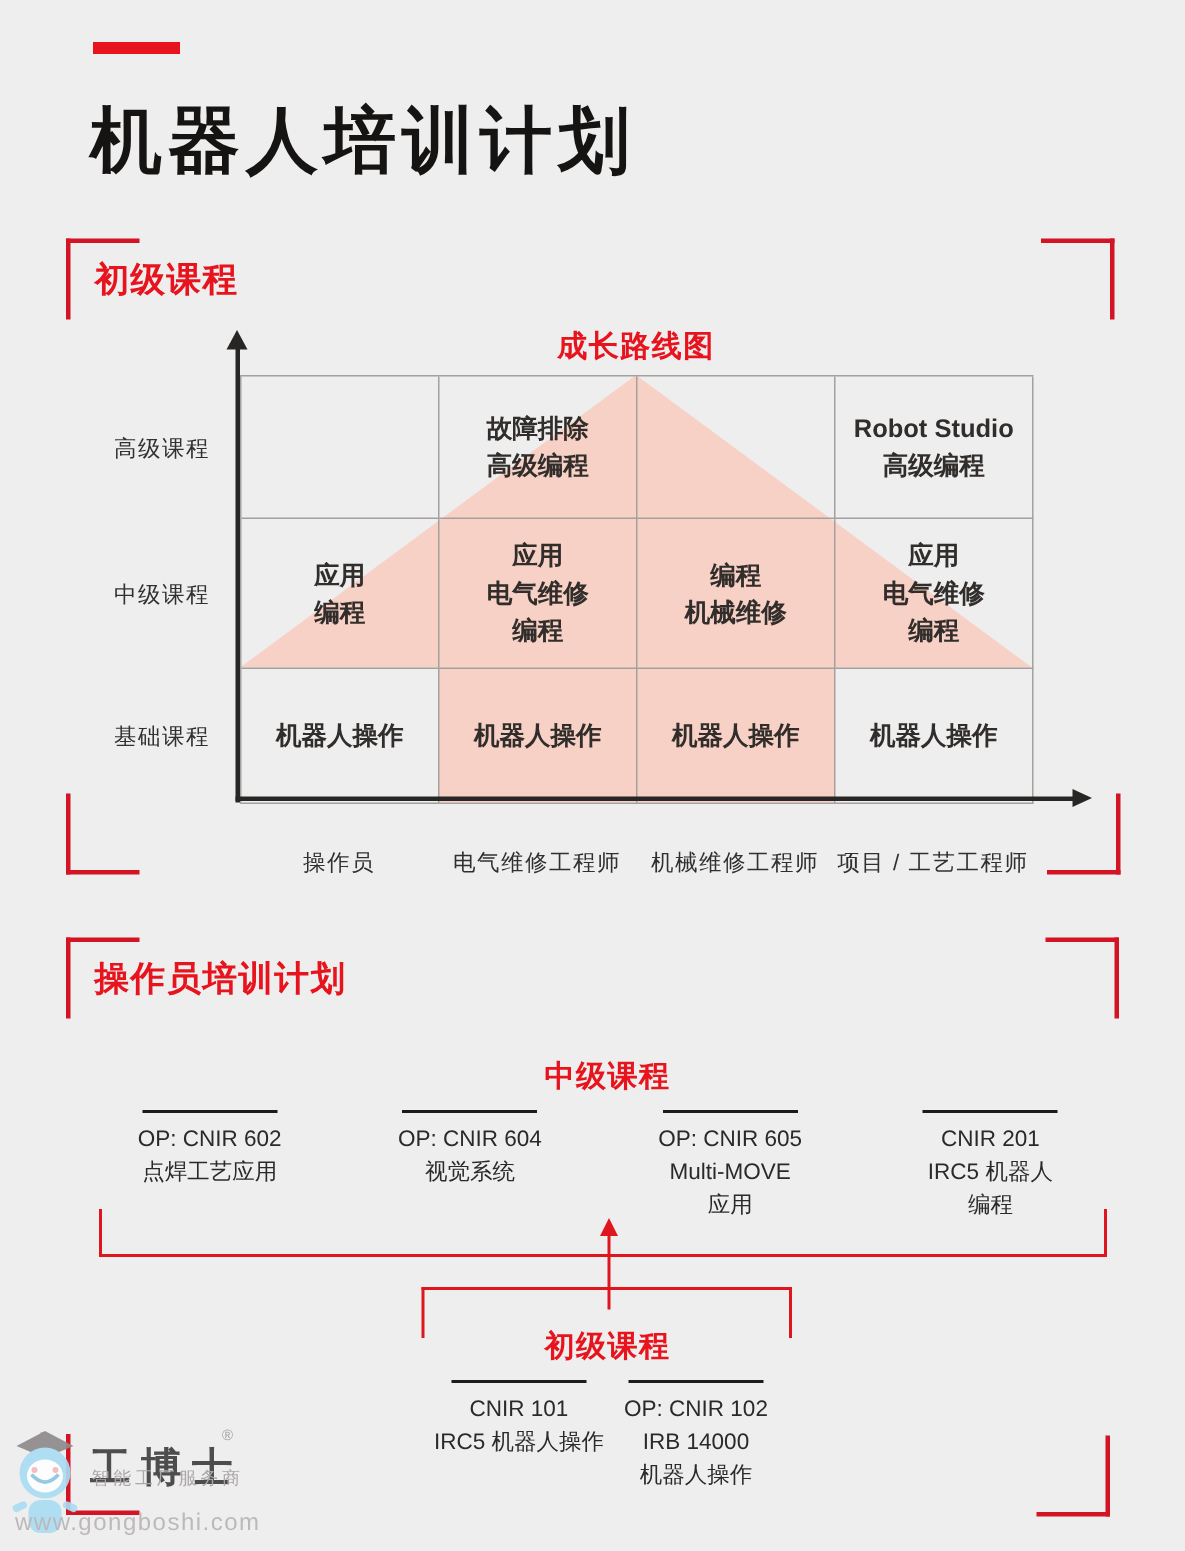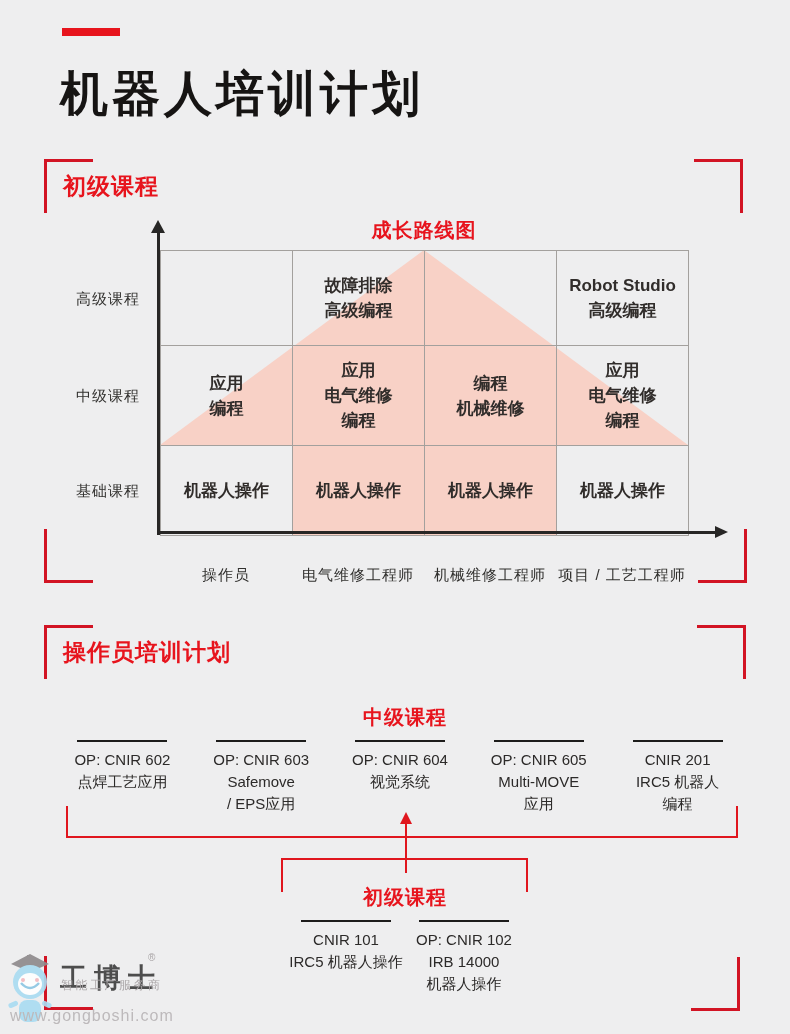--- a/index.html
+++ b/index.html
@@ -131,26 +131,20 @@
 
   <div class="section-title" style="left:63px; top:637px;">操作员培训计划</div>
 
   <div class="red-sub" style="left:405px; top:704px;">中级课程</div>
 
   <div class="mid-courses">
     <div class="course-col">
       <div class="overline"></div>
       <div class="course-text">OP: CNIR 602
 点焊工艺应用</div>
-    </div>
-    <div class="course-col">
-      <div class="overline"></div>
-      <div class="course-text">OP: CNIR 603
-Safemove
-/ EPS应用</div>
     </div>
     <div class="course-col">
       <div class="overline"></div>
       <div class="course-text">OP: CNIR 604
 视觉系统</div>
     </div>
     <div class="course-col">
       <div class="overline"></div>
       <div class="course-text">OP: CNIR 605
 Multi-MOVE

